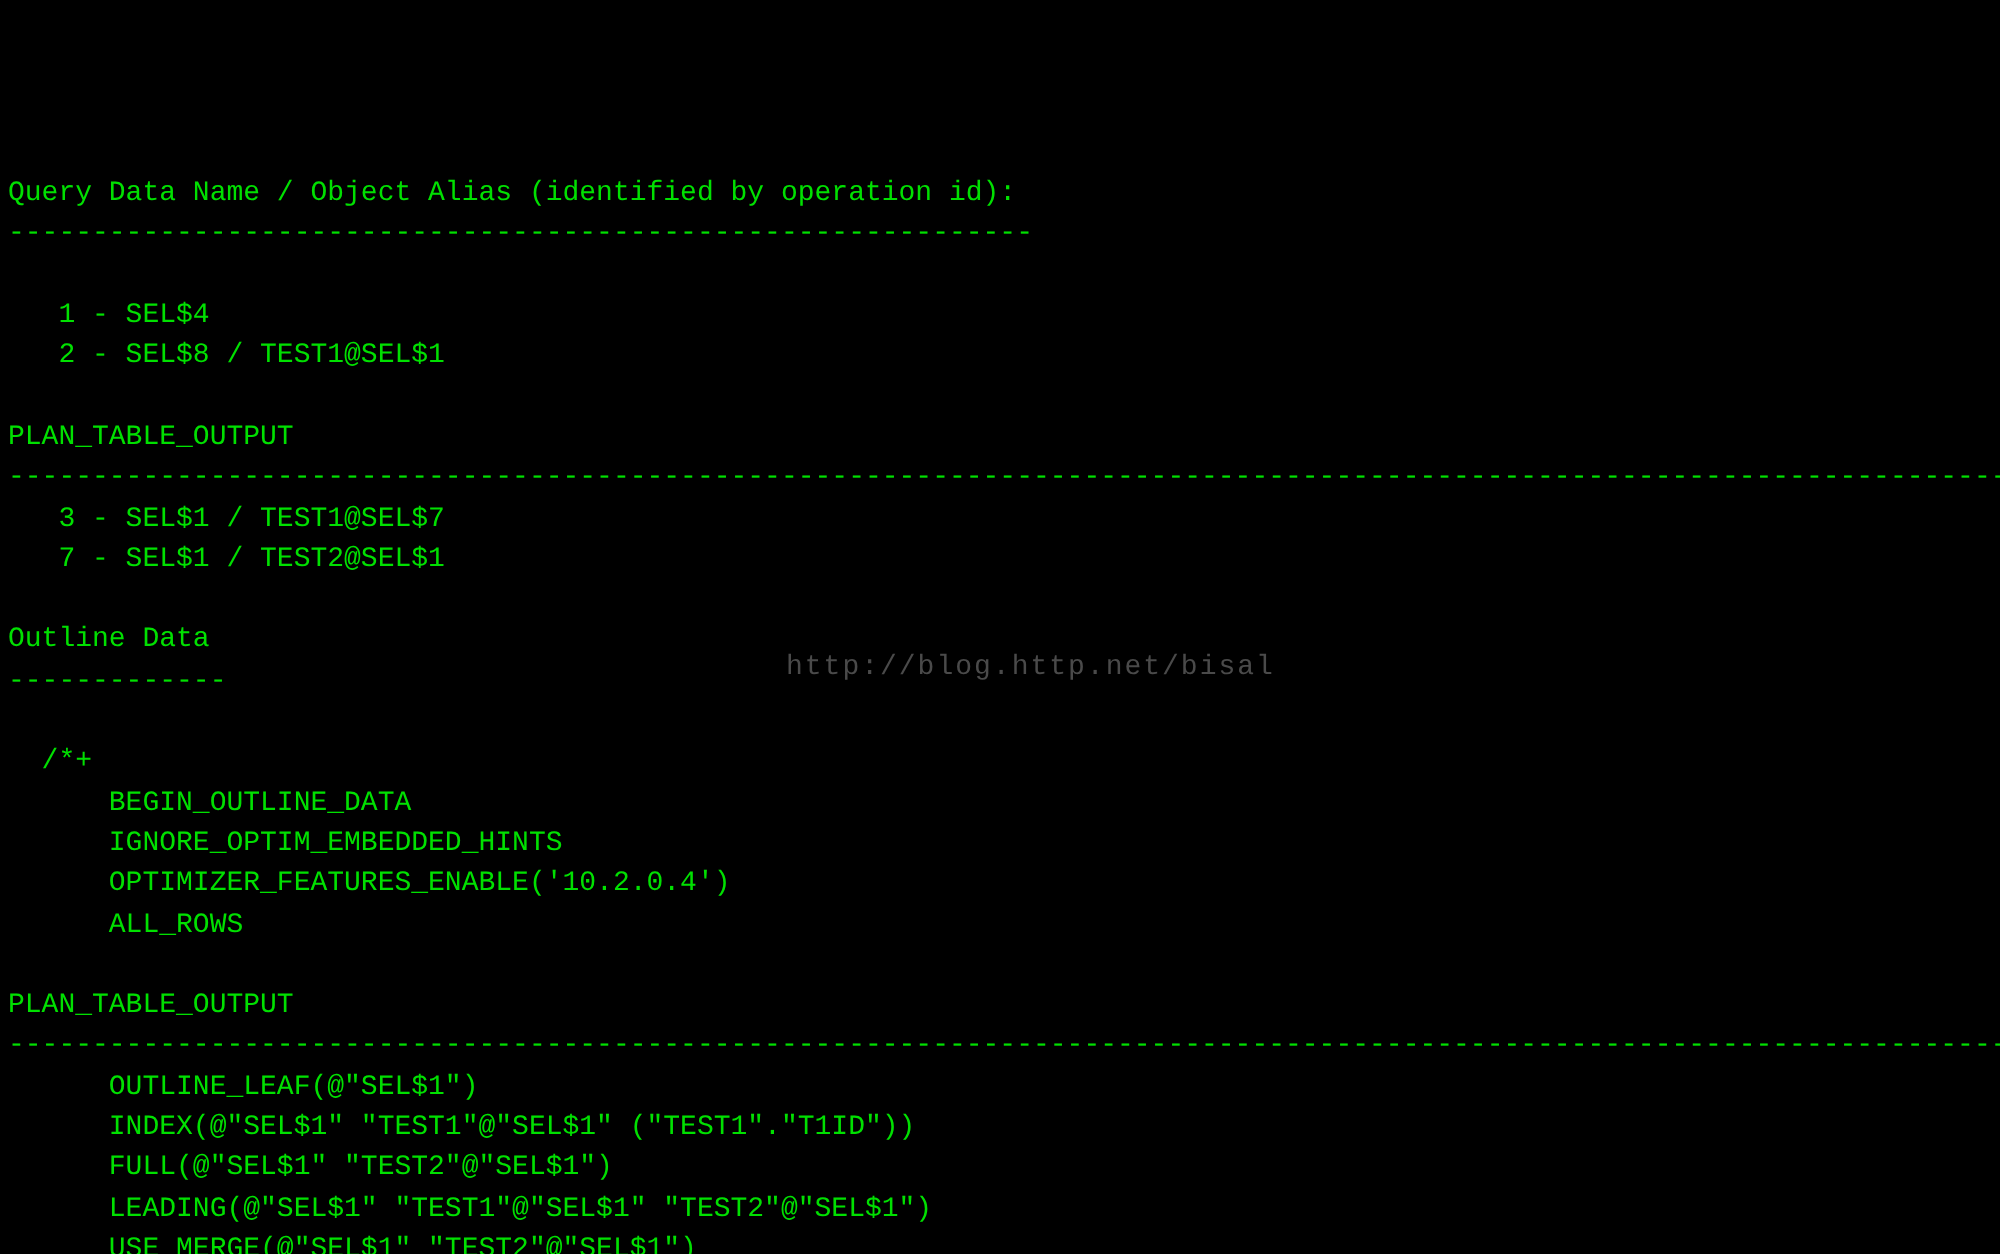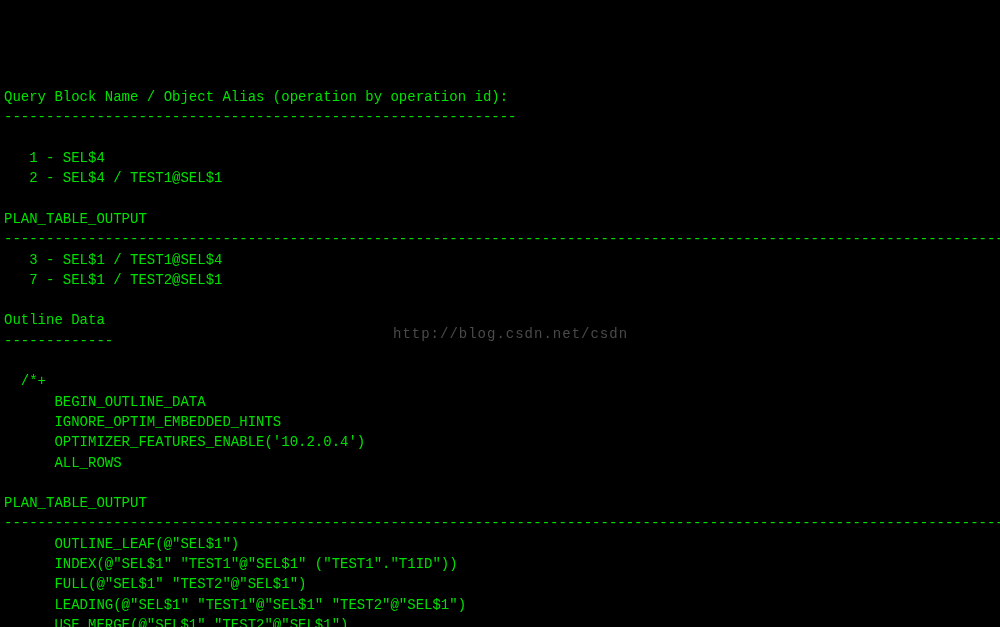--- a/index.html
+++ b/index.html
@@ -32,29 +32,29 @@
       font-size: 14px;
       letter-spacing: 1px;
       pointer-events: none;
     }
   </style>
 </head>
 <body>
 
 
 
-<div class="terminal-output"><span>Query Block Name / Object Alias (operation by operation id):</span>
+<div class="terminal-output"><span>Query Data Name / Object Alias (identified by operation id):</span>
 <span>-------------------------------------------------------------</span>
 
 <span>   1 - SEL$4</span>
-<span>   2 - SEL$4 / TEST1@SEL$1</span>
+<span>   2 - SEL$8 / TEST1@SEL$1</span>
 
 <span>PLAN_TABLE_OUTPUT</span>
 <span>------------------------------------------------------------------------------------------------------------------------</span>
-<span>   3 - SEL$1 / TEST1@SEL$4</span>
+<span>   3 - SEL$1 / TEST1@SEL$7</span>
 <span>   7 - SEL$1 / TEST2@SEL$1</span>
 
 <span>Outline Data</span>
 <span>-------------</span>
 
 <span>  /*+</span>
 <span>      BEGIN_OUTLINE_DATA</span>
 <span>      IGNORE_OPTIM_EMBEDDED_HINTS</span>
 <span>      OPTIMIZER_FEATURES_ENABLE('10.2.0.4')</span>
 <span>      ALL_ROWS</span>
@@ -62,16 +62,16 @@
 <span>PLAN_TABLE_OUTPUT</span>
 <span>------------------------------------------------------------------------------------------------------------------------</span>
 <span>      OUTLINE_LEAF(@"SEL$1")</span>
 <span>      INDEX(@"SEL$1" "TEST1"@"SEL$1" ("TEST1"."T1ID"))</span>
 <span>      FULL(@"SEL$1" "TEST2"@"SEL$1")</span>
 <span>      LEADING(@"SEL$1" "TEST1"@"SEL$1" "TEST2"@"SEL$1")</span>
 <span>      USE_MERGE(@"SEL$1" "TEST2"@"SEL$1")</span>
 
 </div>
 
-<div class="watermark">http://blog.csdn.net/csdn</div>
+<div class="watermark">http://blog.http.net/bisal</div>
 
 
 
 
 </body></html>

